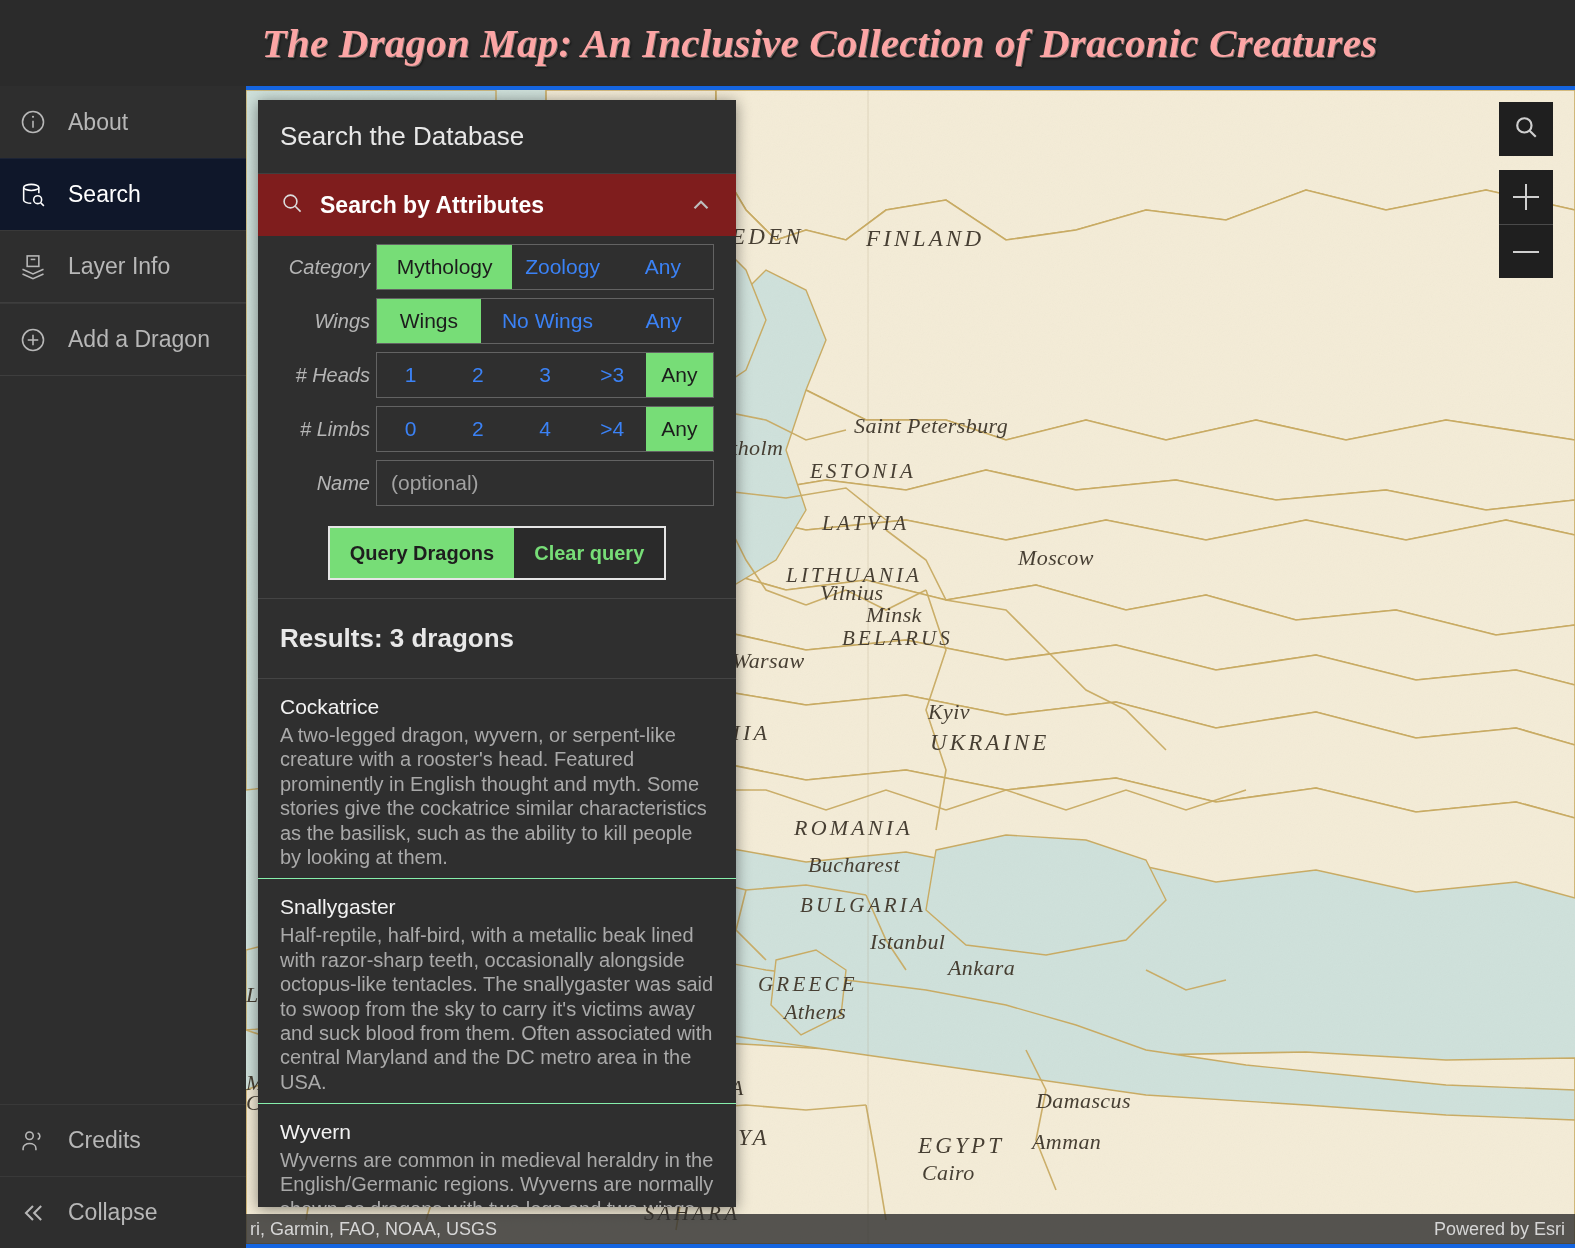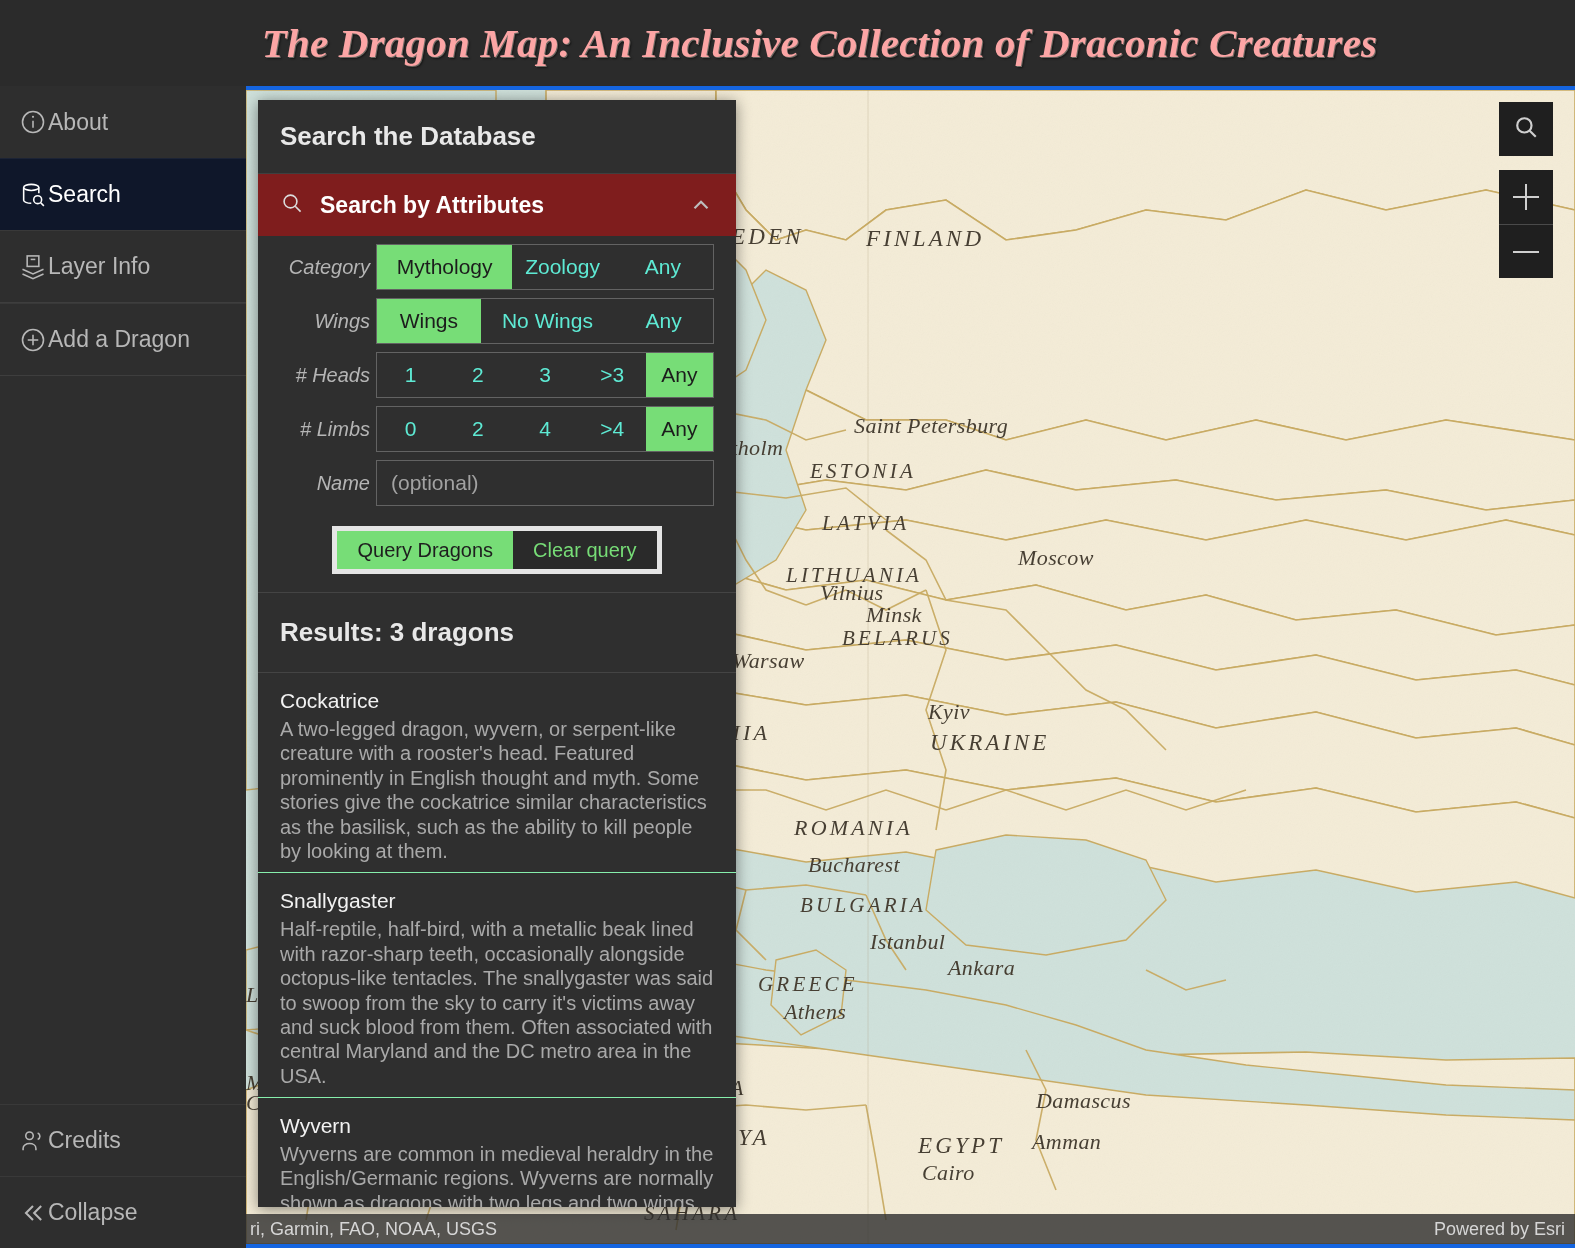--- a/index.html
+++ b/index.html
@@ -26,21 +26,21 @@
     transform: translateX(32px);
   }
 
   
   .sidebar {
     position: absolute; left: 0; top: 86px; width: 246px; height: 1162px;
     background: #2e2e2e; color: #b9b9b9;
     display: flex; flex-direction: column;
   }
   .side-item {
-    height: 72px; display: flex; align-items: center; 
+    height: 72px; display: flex; align-items: center; gap: 20px;
     padding-left: 18px; cursor: pointer;
     border-top: 1px solid rgba(255,255,255,.055);
   }
   .side-item:first-child { border-top: none; }
   .side-item .label { font-size: 23px; color: #b7b7b7; font-weight: 400; }
   .side-item.active { background: #0f172a; }
   .side-item.active .label { color: #ffffff; }
   .side-item.active .ico svg { stroke: #ffffff; }
   .ico { width: 30px; height: 30px; display: flex; align-items: center; justify-content: center; flex: none; }
   .ico svg { stroke: #b7b7b7; fill: none; stroke-width: 1.35; width: 28px; height: 28px; }
@@ -87,21 +87,21 @@
   .panel {
     position: absolute; left: 258px; top: 100px; width: 478px; height: 1107px;
     background: #2f2f2f; z-index: 25;
     box-shadow: 0 2px 14px rgba(0,0,0,.45);
     display: flex; flex-direction: column; overflow: hidden;
   }
   .panel-head {
     height: 74px; display: flex; align-items: center; padding: 0 22px;
     border-bottom: 1px solid #3f3f3f; flex: none;
   }
-  .panel-head .t { font-size: 26px; color: #e8e8e8; font-weight: 700; }
+  .panel-head .t { font-size: 26px; color: #e8e8e8; font-weight: 400; }
 
   .section-head {
     height: 62px; display: flex; align-items: center; gap: 16px;
     padding: 0 22px; background: #7f1d1d; flex: none; cursor: pointer;
   }
   .section-head .stitle { font-size: 23px; color: #ffffff; font-weight: bold; flex: 1; }
   .section-head .sico svg { stroke: #dcdcdc; fill: none; stroke-width: 1.6; width: 24px; height: 24px; }
   .chev { width: 26px; height: 26px; }
   .chev svg { stroke: #bdbdbd; fill: none; stroke-width: 2; width: 26px; height: 26px; }
 
@@ -110,40 +110,40 @@
   .attr-label {
     width: 96px; flex: none; text-align: right; padding-right: 6px;
     font-style: italic; font-size: 20px; color: #b5b5b5;
     font-family: "Liberation Sans", sans-serif;
   }
   .seg {
     flex: 1; display: flex; border: 1px solid #636363; height: 46px; overflow: hidden;
   }
   .seg .opt {
     flex: 1; display: flex; align-items: center; justify-content: center;
-    font-size: 21px; color: #5eead4; cursor: pointer; background: transparent;
+    font-size: 21px; color: #3b82f6; cursor: pointer; background: transparent;
     user-select: none;
   }
   .seg .opt.sel { background: #77dd77; color: #1c1c1c; }
   .seg.cat .opt:nth-child(1) { flex: 1.35; }
   .seg.wings .opt:nth-child(1) { flex: 1.05; }
   .seg.wings .opt:nth-child(2) { flex: 1.35; }
 
   .name-row .namebox {
     flex: 1; height: 46px; border: 1px solid #636363;
     display: flex; align-items: center; padding: 0 14px;
   }
   .name-row .namebox input {
     width: 100%; background: transparent; border: none; outline: none;
     color: #e2e2e2; font-size: 21px; font-family: "Liberation Sans", sans-serif;
   }
   .name-row .namebox input::placeholder { color: #a2a2a2; }
 
   .btn-row { display: flex; justify-content: center; margin: 20px 0 18px 0; }
-  .btn-group { display: flex; border: 5px solid #e5e5e5; height: 48px; }
+  .btn-group { display: flex; border: 2px solid #e5e5e5; height: 54px; font-weight: bold; }
   .btn-group .b {
     display: flex; align-items: center; justify-content: center;
     font-size: 20px; cursor: pointer; padding: 0 20px;
   }
   .btn-group .b.primary { background: #77dd77; color: #1e1e1e; }
   .btn-group .b.ghost { background: #2a2a2a; color: #77dd77; }
 
   .panel-divider { height: 1px; background: #444; flex: none; }
 
   .results-head {

